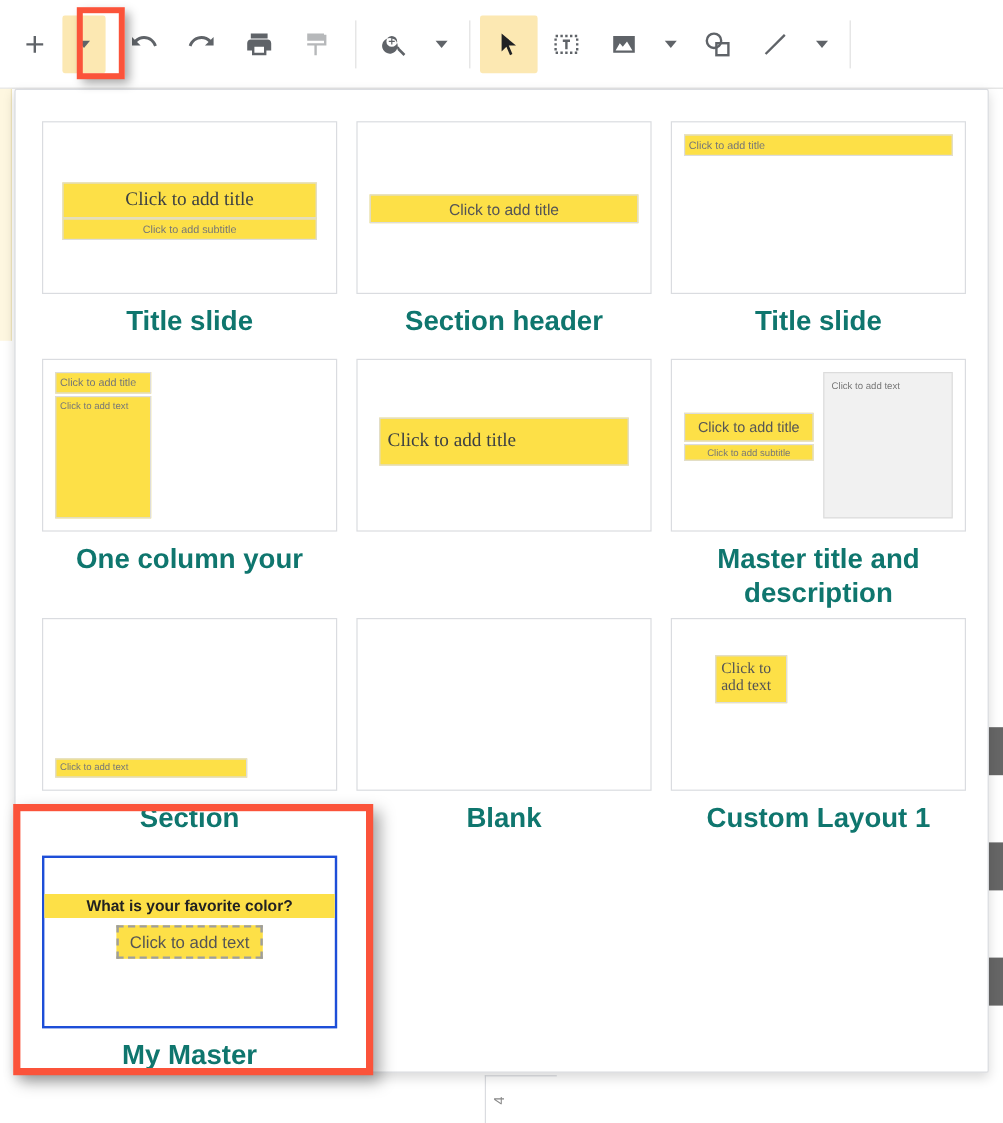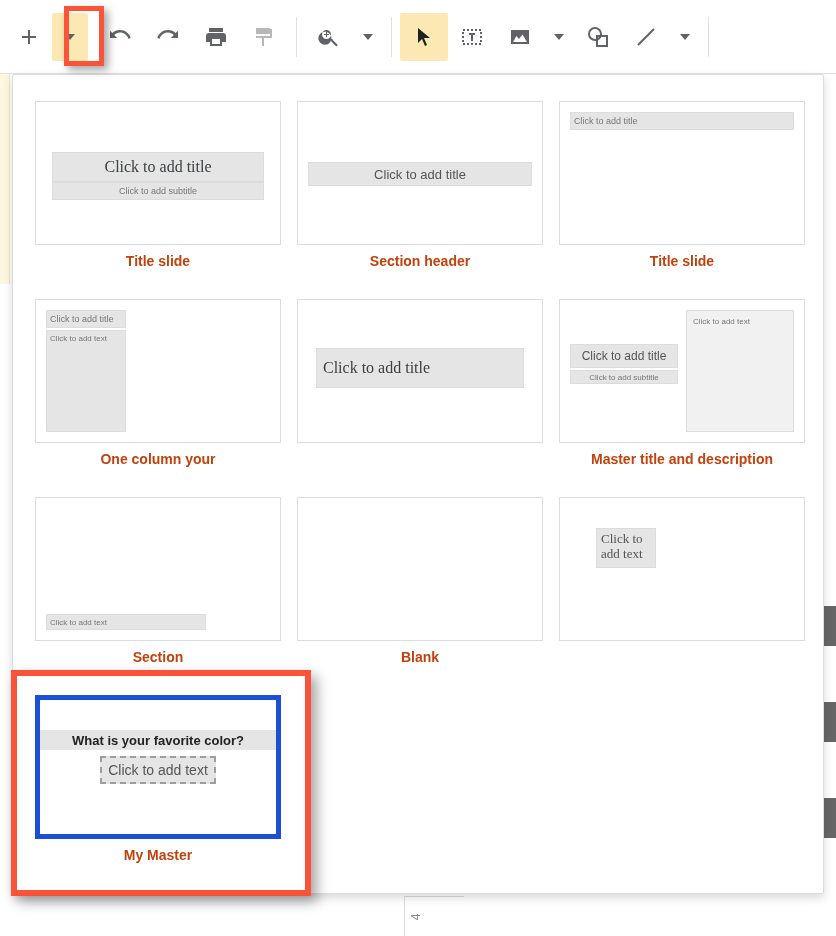--- a/index.html
+++ b/index.html
@@ -15,24 +15,24 @@
   .hl-dd{top:6px;left:64px;width:40px;height:60px;}
   .dd-btn{width:36px;height:48px;display:flex;align-items:center;justify-content:center;background:#fce8b2;border-radius:2px;}
   .select-highlight{background:#fce8b2;border-radius:2px;}
   .small-tri{width:0;height:0;border-left:5px solid transparent;border-right:5px solid transparent;border-top:6px solid #5f6368;}
   .side-thin{position:absolute;top:74px;left:0;width:10px;height:210px;background:#fef7e0;border-right:1px solid #f1e6bd;}
 
   
   .panel{position:absolute;top:74px;left:12px;width:812px;height:820px;background:#fff;border:1px solid #dadce0;border-radius:2px;box-shadow:0 4px 10px rgba(0,0,0,0.15);padding:26px 22px 10px;display:grid;grid-template-columns:repeat(3,1fr);column-gap:16px;row-gap:6px;align-content:start;z-index:10;}
   .cell{display:flex;flex-direction:column;align-items:center;}
   .thumb{width:246px;height:144px;border:1px solid #dadce0;background:#fff;position:relative;cursor:pointer;}
-  .tlabel{font-size:14px;font-weight:700;color:#c2410c;margin-top:8px;text-align:center;line-height:1.25;min-height:40px;display:flex;align-items:flex-start;justify-content:center;}
-
-  
-  .ph{position:absolute;border:1px solid #dcdcdc;background:#e5e5e5;font-size:10px;color:#555;display:flex;align-items:center;justify-content:center;}
+  .tlabel{font-size:23px;font-weight:700;color:#0f766e;margin-top:8px;text-align:center;line-height:1.25;min-height:40px;display:flex;align-items:flex-start;justify-content:center;}
+
+  
+  .ph{position:absolute;border:1px solid #dcdcdc;background:#fde047;font-size:10px;color:#555;display:flex;align-items:center;justify-content:center;}
   .ph.left{justify-content:flex-start;padding:0 3px;}
   .tiny{font-size:9px;color:#777;}
   .med{font-size:16px;color:#3c4043;}
   .serif{font-family:"Times New Roman",serif;}
 
   
   .t1-title{left:16px;right:16px;top:50px;height:30px;}
   .t1-sub{left:16px;right:16px;top:80px;height:18px;}
 
   
@@ -54,21 +54,21 @@
   .t6-right{right:10px;top:10px;bottom:10px;width:108px;background:#f1f1f1;}
 
   
   .t7-cap{left:10px;bottom:10px;width:160px;height:16px;}
 
   
   .t9-txt{left:36px;top:30px;width:60px;height:40px;font-size:13px;color:#555;line-height:1.15;font-family:'Comic Sans MS','Segoe Script',cursive;}
 
   
   .hl-master{position:absolute;top:595px;left:-2px;width:300px;height:226px;border:6px solid #fb533a;box-shadow:6px 6px 12px rgba(0,0,0,0.35);z-index:40;pointer-events:none;}
-  .master-thumb{border:5px solid #1d4ed8;}
+  .master-thumb{border:2px solid #1d4ed8;}
   .mm-title{left:0;right:0;top:30px;height:20px;border:none;font-size:13px;font-weight:700;color:#222;}
   .mm-body{left:60px;right:60px;top:56px;height:28px;border:2px dashed #9e9e9e;font-size:14px;color:#555;}
 
   
   .ruler-frag{position:absolute;left:404px;bottom:0;width:60px;height:40px;border:1px solid #dadce0;border-right:none;border-bottom:none;background:#fff;display:flex;align-items:center;justify-content:flex-start;padding-left:8px;color:#888;font-size:12px;}
   .ruler-frag span{transform:rotate(-90deg);}
 
   
   .scroll-dot{position:absolute;right:0;width:12px;height:40px;background:#666;}
 
@@ -215,20 +215,21 @@
 
   <div class="cell">
     <div class="thumb"></div>
     <div class="tlabel">Blank</div>
   </div>
 
   <div class="cell">
     <div class="thumb">
       <div class="ph t9-txt left" style="align-items:flex-start;padding:3px 4px">Click to add text</div>
     </div>
+    <div class="tlabel">Custom Layout 1</div>
   </div>
 
   <div class="cell">
     <div class="thumb master-thumb">
       <div class="ph mm-title">What is your favorite color?</div>
       <div class="ph mm-body">Click to add text</div>
     </div>
     <div class="tlabel">My Master</div>
   </div>
 

